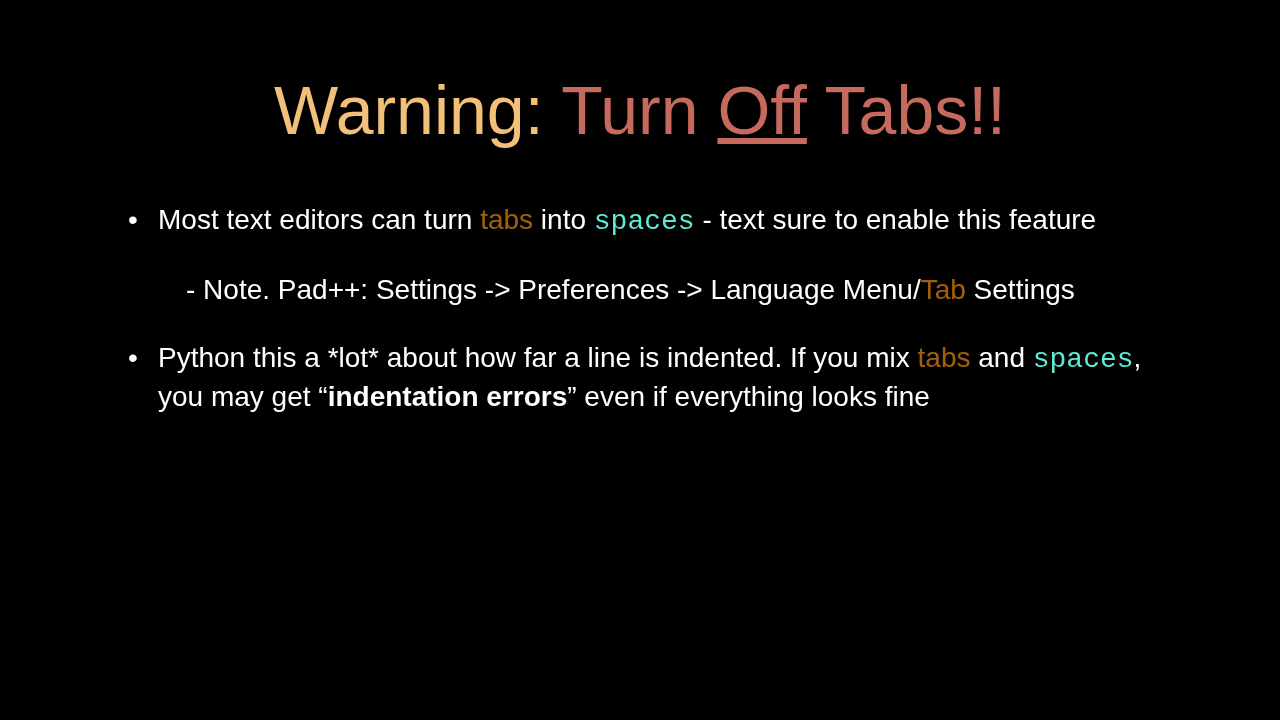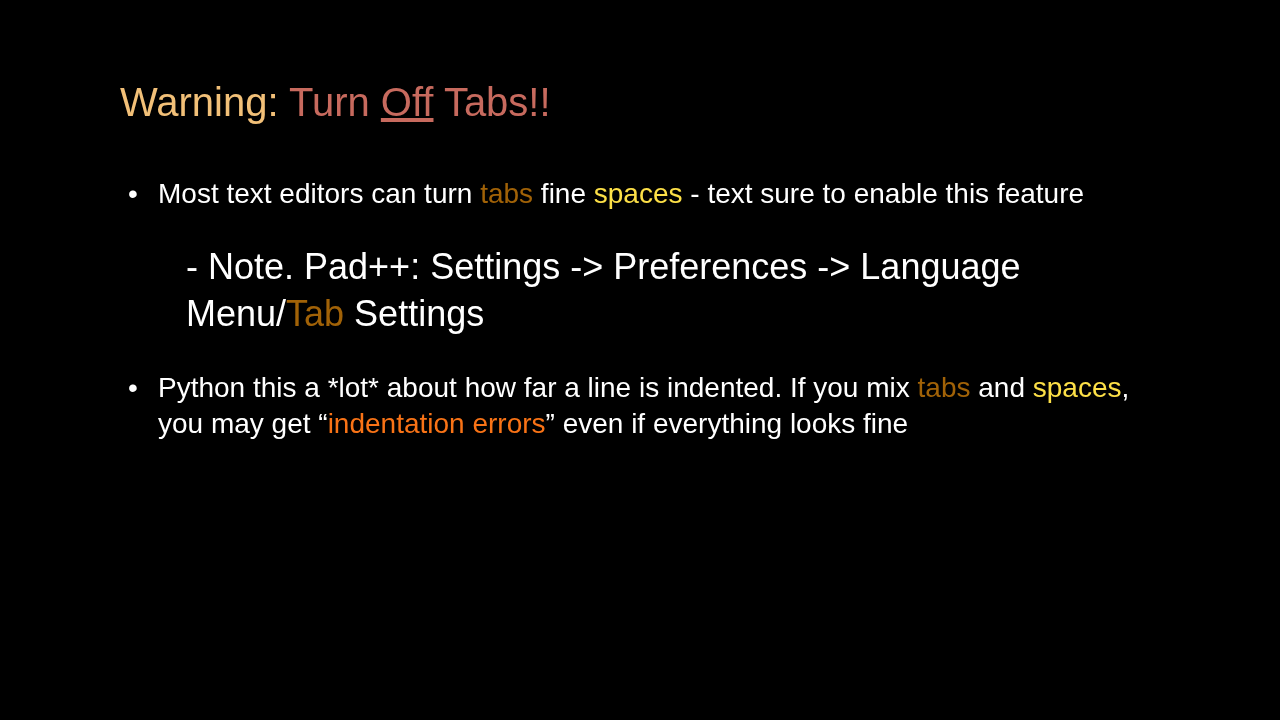--- a/index.html
+++ b/index.html
@@ -12,24 +12,24 @@
     color: #ffffff;
     overflow: hidden;
   }
   .slide {
     width: 100%;
     height: 100%;
     box-sizing: border-box;
     padding: 70px 120px 50px 120px;
   }
   .title {
-    font-size: 40px;
+    font-size: 68px;
     font-weight: 400;
-    text-align: left;
-    margin: 8px 0 50px 0;
+    text-align: center;
+    margin: 0 0 50px 0;
     line-height: 1.2;
   }
   .t-warn { color: #f2c078; }
   .t-turn { color: #c76a5e; }
   .t-off  { color: #c76a5e; text-decoration: underline; }
   .t-tabs { color: #c76a5e; }
   ul.outer {
     list-style: none;
     padding: 0;
     margin: 0;
@@ -44,46 +44,46 @@
   }
   ul.outer > li::before {
     content: "•";
     position: absolute;
     left: 8px;
     top: 0;
     color: #ffffff;
     font-size: 28px;
   }
   .sub {
-    font-size: 36px;
+    font-size: 28px;
     line-height: 1.3;
     margin: 32px 0 0 28px;
     color: #ffffff;
   }
   .kw-tabs   { color: #a16207; }
-  .kw-spaces { color: #fde047; }
-  .kw-err    { color: #f97316; }
+  .kw-spaces { color: #5eead4; font-family: Liberation Mono, monospace; }
+  .kw-err    { color: #ffffff; font-weight: bold; }
 </style>
 </head>
 <body>
 
 <div class="slide">
 
   <h1 class="title">
     <span class="t-warn">Warning:</span>
     <span class="t-turn">Turn</span>
     <span class="t-off">Off</span>
     <span class="t-tabs">Tabs!!</span>
   </h1>
 
   <ul class="outer">
 
 
     <li>
-      <span>Most text editors can turn </span><span class="kw-tabs">tabs</span><span> fine </span><span class="kw-spaces">spaces</span><span> - text sure to enable this feature</span>
+      <span>Most text editors can turn </span><span class="kw-tabs">tabs</span><span> into </span><span class="kw-spaces">spaces</span><span> - text sure to enable this feature</span>
 
       <div class="sub">
         <span>-  Note. Pad++:  Settings -&gt; Preferences -&gt; Language Menu/</span><span class="kw-tabs">Tab</span><span> Settings</span>
       </div>
 
     </li>
 
     <li>
       <span>Python this a *lot* about how far a line is indented.  If you mix </span><span class="kw-tabs">tabs</span><span> and </span><span class="kw-spaces">spaces</span><span>, you may get “</span><span class="kw-err">indentation errors</span><span>” even if everything looks fine</span>
     </li>

